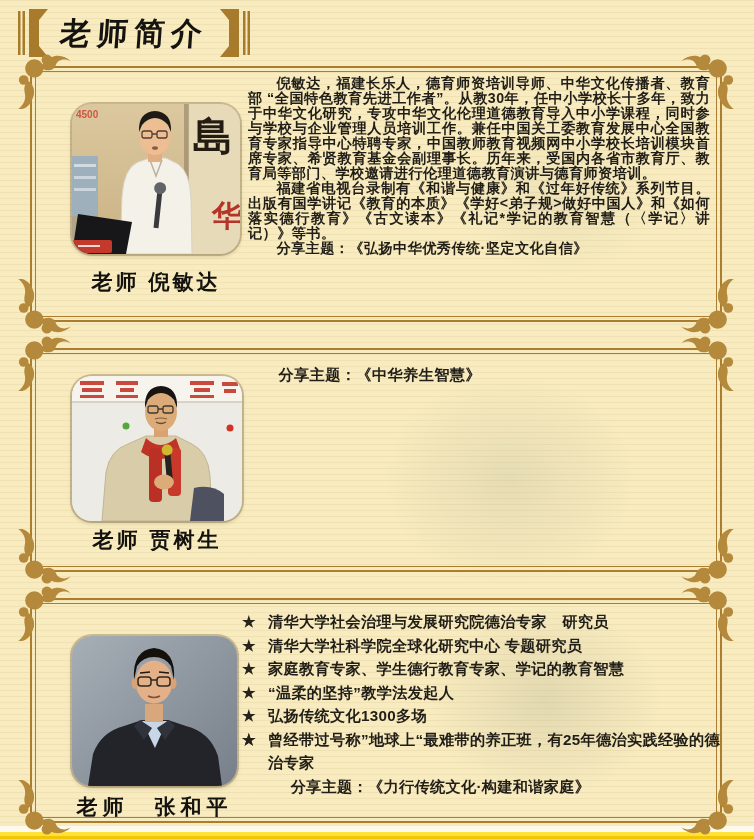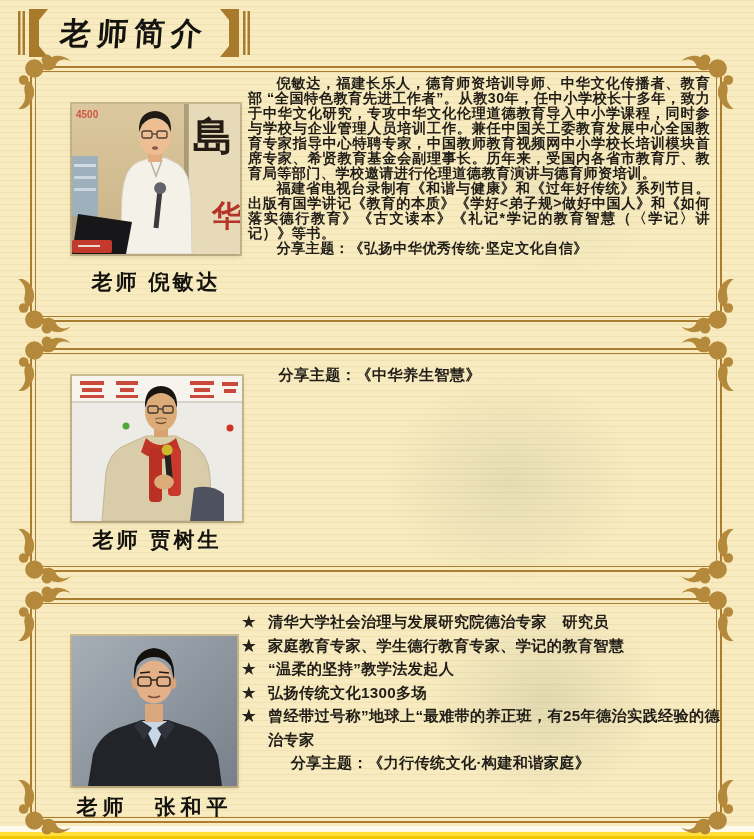--- a/index.html
+++ b/index.html
@@ -35,21 +35,21 @@
   .f3{top:598px;height:225px;}
 
   .orn{position:absolute;width:58px;height:58px;z-index:3;}
   .orn.tl{left:-17px;top:-17px;}
   .orn.tr{right:-17px;top:-17px;transform:scaleX(-1);}
   .orn.bl{left:-17px;bottom:-17px;transform:scaleY(-1);}
   .orn.br{right:-17px;bottom:-17px;transform:scale(-1,-1);}
 
   
   .photo{
-    position:absolute;border-radius:0;overflow:hidden;
+    position:absolute;border-radius:20px;overflow:hidden;
     box-shadow:0 0 0 2px rgba(122,100,60,0.35), 0 2px 4px rgba(90,70,40,0.25);
     background:#ccc;
   }
   .photo svg{display:block;width:100%;height:100%;}
   .caption{
     position:absolute;text-align:center;
     font-size:21px;font-weight:bold;color:#14120f;letter-spacing:3px;white-space:nowrap;
   }
 
   
@@ -270,21 +270,21 @@
         </g>
         <path d="M68,37 L78,36" stroke="#20180f" stroke-width="1.6"></path>
         <path d="M87,36 L97,37" stroke="#20180f" stroke-width="1.6"></path>
         <path d="M76,60 Q82,63 88,60" stroke="#7c4f38" stroke-width="1.5" fill="none"></path>
       </svg>
     </div>
     <div class="caption" style="left:40px;top:193px;width:165px;letter-spacing:5px;">老师　张和平</div>
 
     <div class="textblock tb3">
       <p class="bullet"><span class="star">★</span><span>清华大学社会治理与发展研究院德治专家　研究员</span></p>
-      <p class="bullet"><span class="star">★</span></p>
+      <p class="bullet"><span class="star">★</span><span>清华大学社科学院全球化研究中心 专题研究员</span></p>
       <p class="bullet"><span class="star">★</span><span>家庭教育专家、学生德行教育专家、学记的教育智慧</span></p>
       <p class="bullet"><span class="star">★</span><span>“温柔的坚持”教学法发起人</span></p>
       <p class="bullet"><span class="star">★</span><span>弘扬传统文化1300多场</span></p>
       <p class="bullet"><span class="star">★</span></p>
       <p class="bullet"><span class="star">★</span><span>曾经带过号称”地球上“最难带的养正班，有25年德治实践经验的德治专家</span></p>
       <p class="topic">分享主题：《力行传统文化·构建和谐家庭》</p>
     </div>
   </div>
 
   <div class="strip-white"></div>

